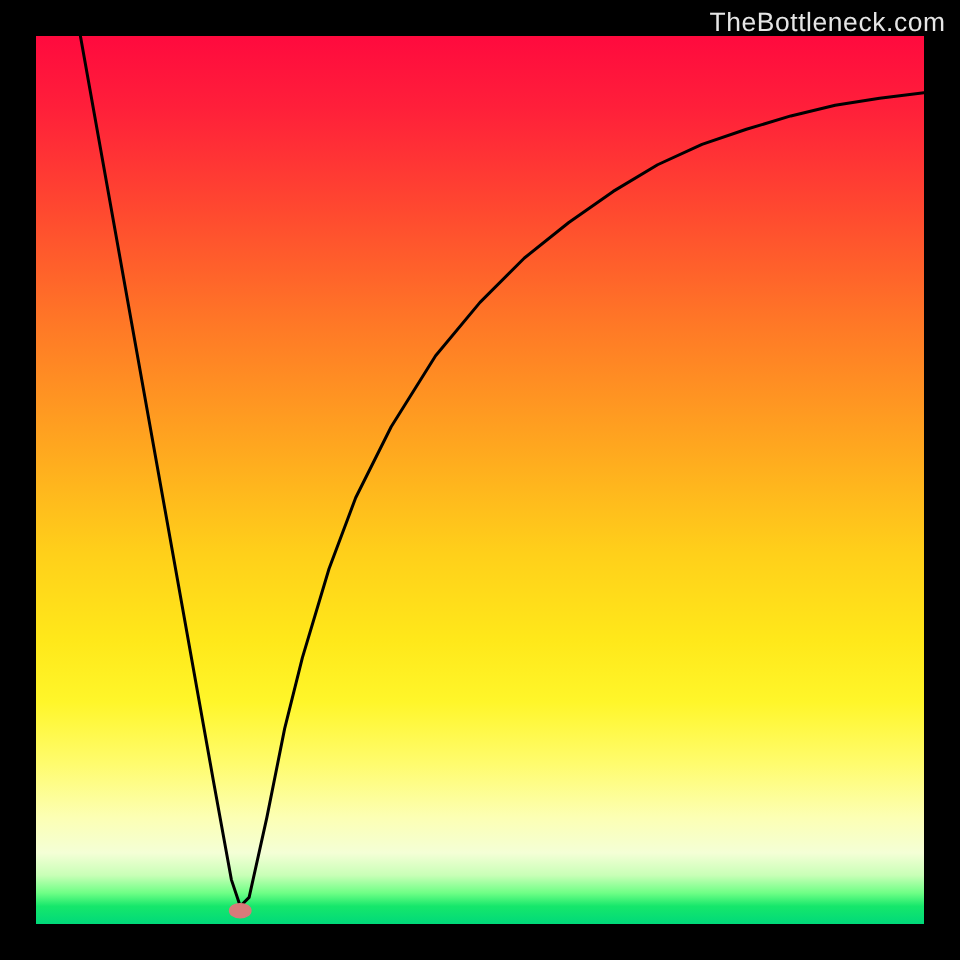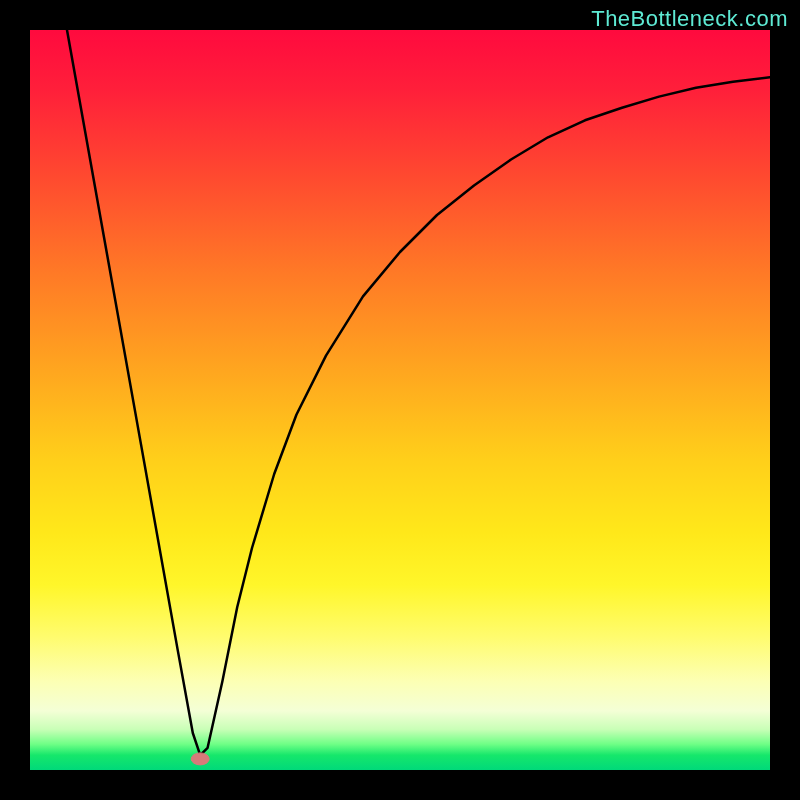--- a/index.html
+++ b/index.html
@@ -14,21 +14,21 @@
   .frame {
     position: relative;
     width: 800px;
     height: 800px;
     background: #000;
   }
   .watermark {
     position: absolute;
     top: 6px;
     right: 12px;
-    color: #5eead4;
+    color: #e5e5e5;
     font-size: 22px;
     letter-spacing: 0.5px;
     z-index: 10;
     user-select: none;
   }
   .plot-area {
     position: absolute;
     left: 30px;
     top: 30px;
     width: 740px;

